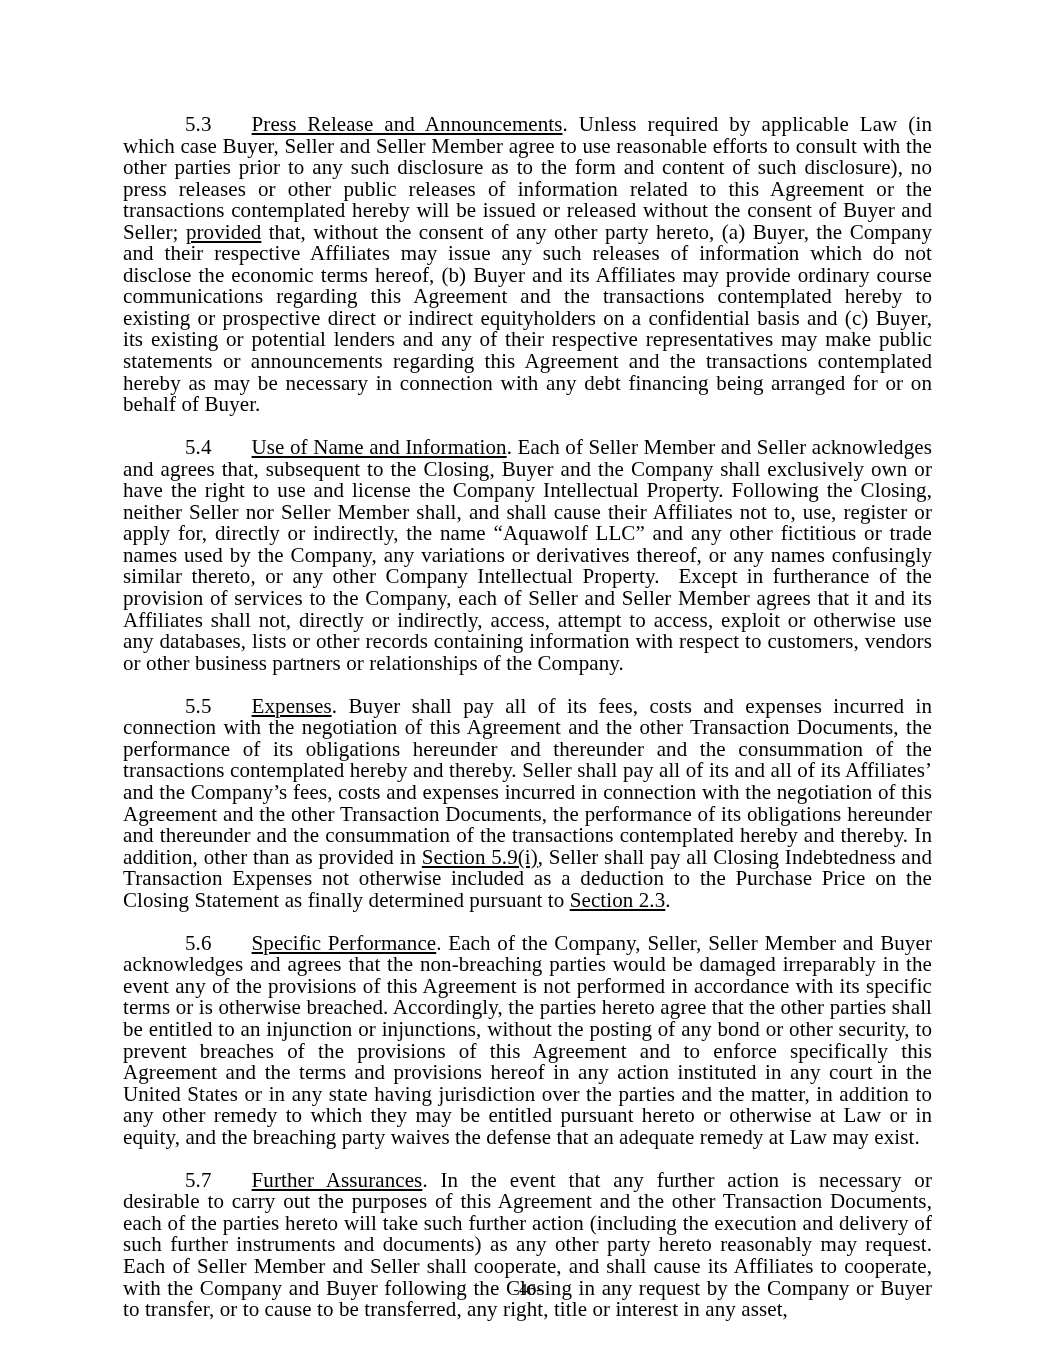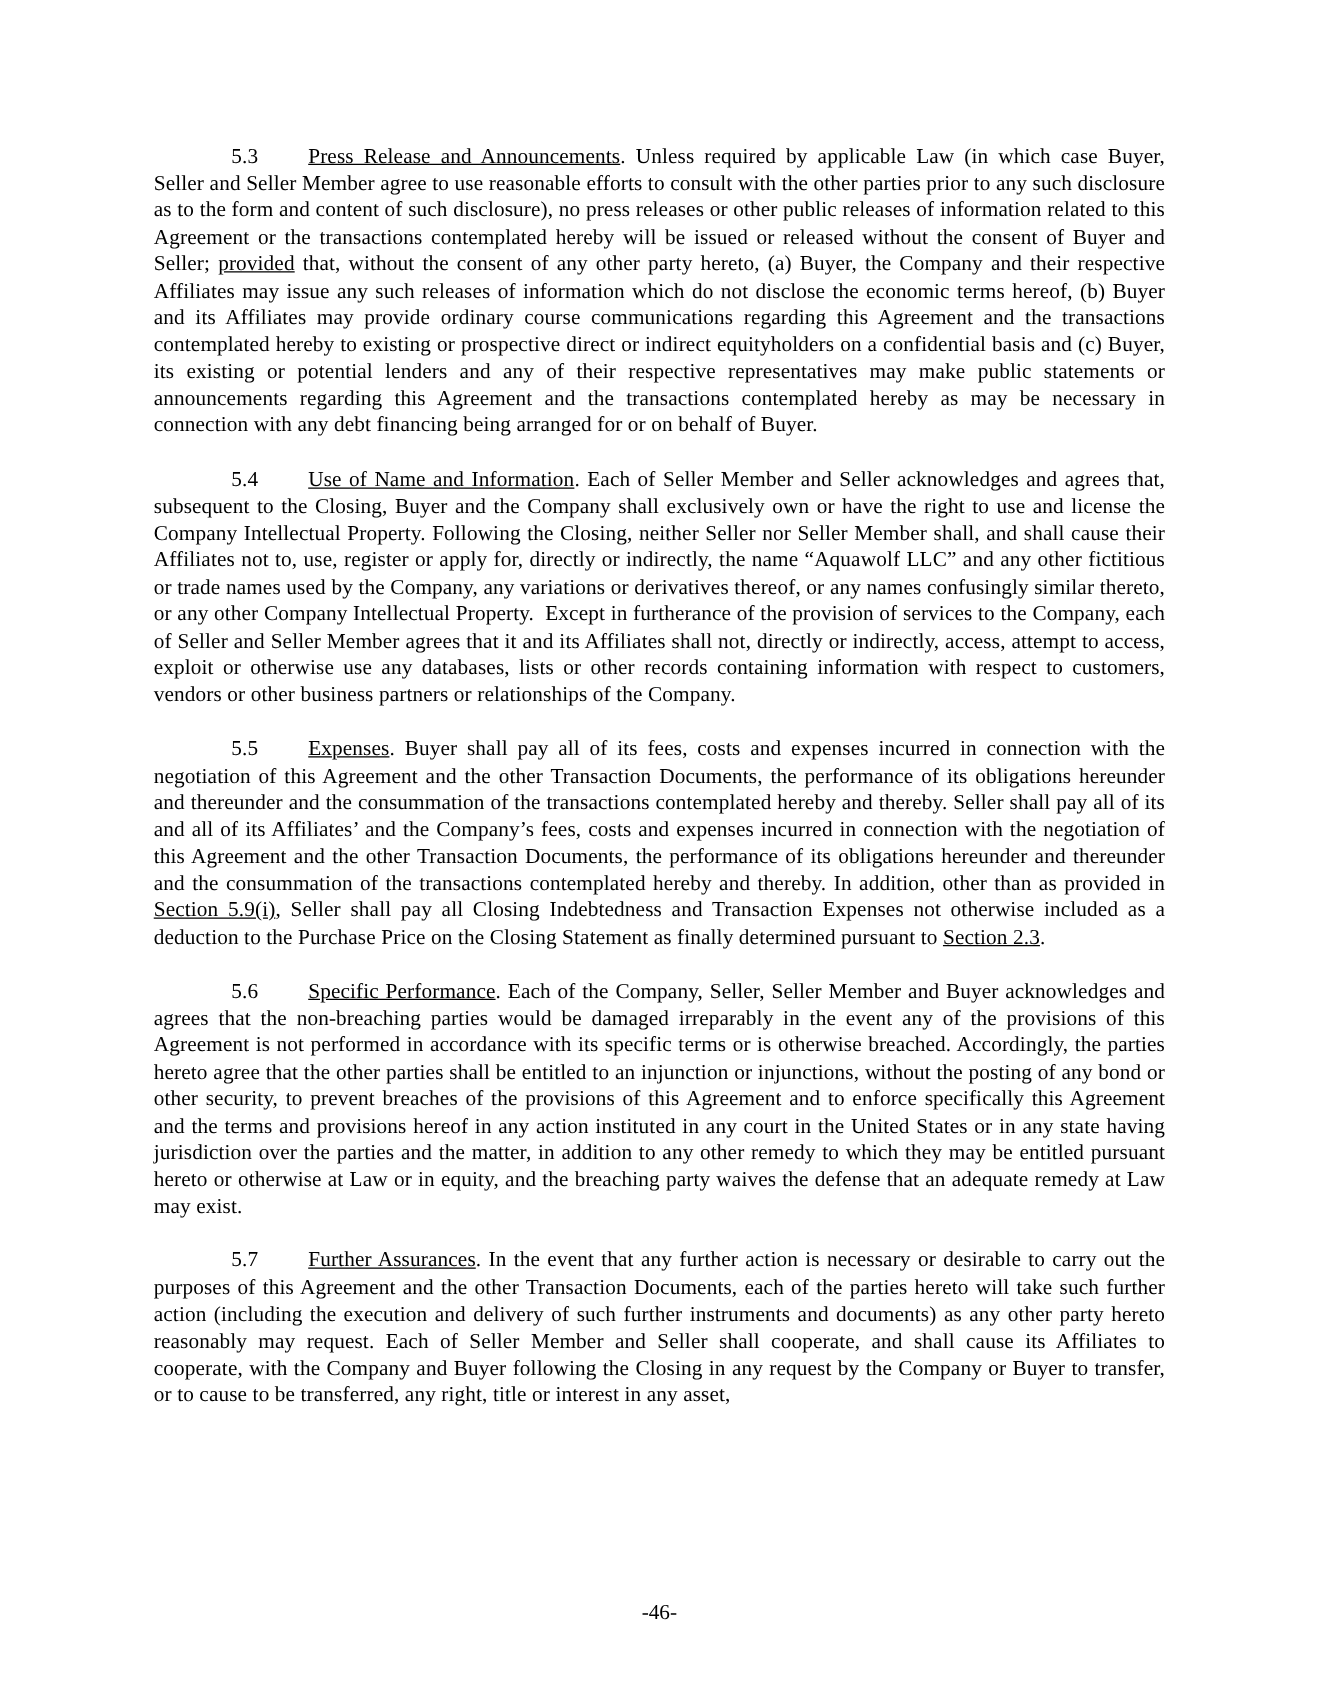--- a/index.html
+++ b/index.html
@@ -23,21 +23,21 @@
     height: 1365px;
     background: #ffffff;
   }
   .doc-body {
     position: absolute;
     left: 123px;
     top: 114px;
     width: 809px;
   }
   .para {
-    font-size: 17px;
+    font-size: 21px;
     line-height: 21.55px;
     text-align: justify;
     text-indent: 62px;
     margin: 0 0 21.55px 0;
     letter-spacing: 0.1px;
   }
   .tab {
     display: inline-block;
     width: 40px;
   }

